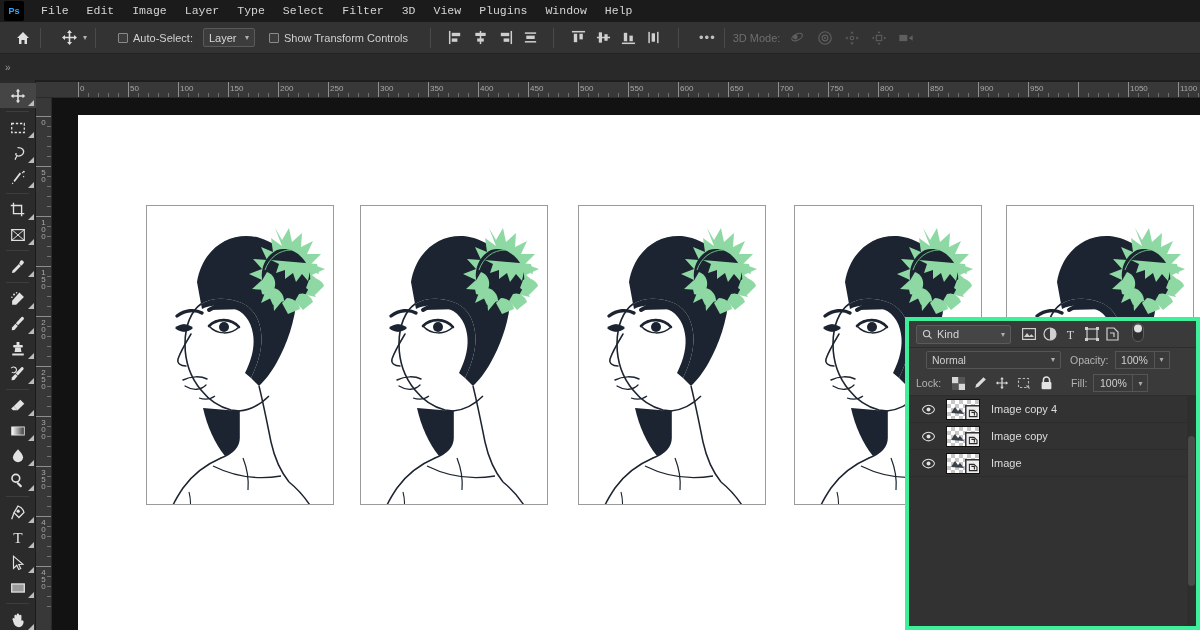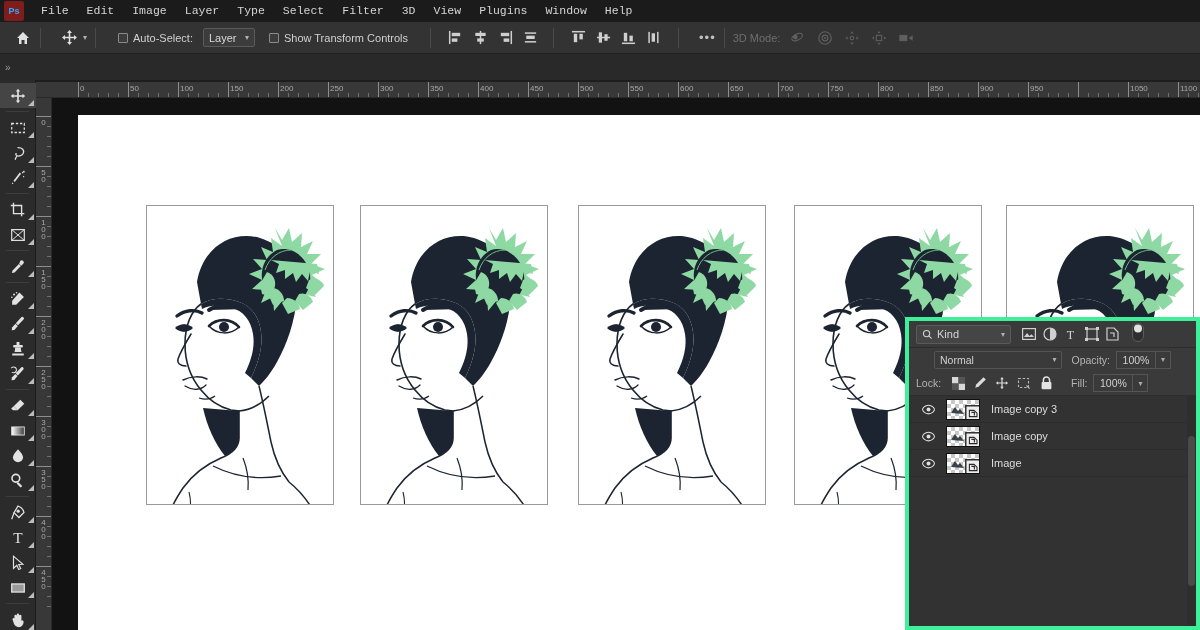--- a/index.html
+++ b/index.html
@@ -4,21 +4,21 @@
 <style>
   * { box-sizing: border-box; margin:0; padding:0; }
   html,body { width:1200px; height:630px; overflow:hidden; background:#1e1e1e;
     font-family:"Liberation Sans", sans-serif; color:#c8c8c8; }
   #app { position:relative; width:1200px; height:630px; }
 
   
   .menubar { position:absolute; left:0; top:0; width:1200px; height:22px;
     background:#1b1b1b; display:flex; align-items:center; }
   .ps-logo { width:20px; height:20px; margin-left:4px; border-radius:2px;
-    background:#7f1d1d; color:#31a8ff; font-size:9px; font-weight:bold;
+    background:#000000; color:#31a8ff; font-size:9px; font-weight:bold;
     display:flex; align-items:center; justify-content:center;
     font-family:"Liberation Sans", sans-serif; }
   .menu-item { font-size:11.5px; color:#d4d4d4; padding:0 9px; line-height:22px; white-space:nowrap;font-family:Liberation Mono, monospace; }
 
   
   .optionsbar { position:absolute; left:0; top:22px; width:1200px; height:32px;
     background:#333333; border-bottom:1px solid #222; display:flex; align-items:center; }
   .ob-sep { width:1px; height:20px; background:#4a4a4a; margin:0 8px; }
   .home-ico { margin-left:14px; width:18px; height:18px; display:flex; align-items:center; justify-content:center; }
   .tool-ico { width:20px; height:20px; display:flex; align-items:center; justify-content:center; margin-left:10px;}
@@ -76,21 +76,21 @@
   .lp-tabs { height:26px; background:#2b2b2b; display:flex; align-items:stretch; position:relative;}
   .lp-tab { font-size:11px; color:#9b9b9b; padding:0 13px; display:flex; align-items:center; }
   .lp-tab.active { background:#3a3a3a; color:#f0f0f0; font-weight:bold; }
   .lp-burger { position:absolute; right:8px; top:8px; width:12px; height:10px;
     display:flex; flex-direction:column; justify-content:space-between;}
   .lp-burger i { display:block; height:1.6px; background:#b6b6b6; }
   .lp-filter { height:27px; background:#3a3a3a; display:flex; align-items:center; padding:0 7px; border-bottom:1px solid #2d2d2d;}
   .kind-sel { height:19px; background:#454545; border:1px solid #5a5a5a; border-radius:2px;
     display:flex; align-items:center; padding:0 5px; font-size:11px; color:#d5d5d5; width:95px; justify-content:space-between;}
   .fil-ico { width:21px; height:19px; display:flex; align-items:center; justify-content:center; }
-  .lp-blend { height:23px; background:#3a3a3a; display:flex; align-items:center; padding:0 25px; }
+  .lp-blend { height:23px; background:#3a3a3a; display:flex; align-items:center; padding:0 17px; }
   .blend-sel { height:18px; width:135px; background:#3a3a3a; border:1px solid #555;
     border-radius:2px; display:flex; align-items:center; padding:0 5px; font-size:10.5px; color:#d0d0d0; justify-content:space-between;}
   .num-box { height:18px; width:40px; background:#3a3a3a; border:1px solid #555; border-left:none;
     display:flex; align-items:center; justify-content:center; font-size:10.5px; color:#d0d0d0;}
   .num-arrow { height:18px; width:15px; background:#3a3a3a; border:1px solid #555; border-left:none;
     display:flex; align-items:center; justify-content:center; font-size:8px; color:#aaa;}
   .lp-lock { height:25px; background:#3a3a3a; display:flex; align-items:center; padding:0 7px; border-bottom:1px solid #2d2d2d;}
   .lock-ico { width:22px; height:18px; display:flex; align-items:center; justify-content:center; }
   .mini { font-size:10.5px; color:#b4b4b4; }
   .lp-list { flex:1; background:#323232; overflow:hidden; position:relative;}
@@ -1034,21 +1034,21 @@
               <div class="thumb checker" style="margin-left: 7px;">
                 <svg width="20" height="19" viewBox="0 0 20 19" style="position:absolute;left:0;top:0;">
                   <path d="M4 13 L8 7 L11 11 L13 9 L17 14 Z" fill="#1b2430" opacity=".85"></path>
                 </svg>
                 <span class="so-badge"><svg width="14" height="14" viewBox="0 0 14 14">
                     <rect width="14" height="14" fill="#eeeeee" stroke="#2a2a2a" stroke-width="1"></rect>
                     <path d="M3.4 4.4 H8 L11 7.2 V10.6 H3.4 Z" fill="none" stroke="#2a2a2a" stroke-width="1.1"></path>
                     <path d="M5.4 6.4 h3 v3" fill="none" stroke="#2a2a2a" stroke-width="1.1"></path>
                   </svg></span>
               </div>
-              <span class="lname">Image copy 3</span>
+              <span class="lname">Image copy 4</span>
             </div>
             <div class="lrow">
               <div class="eye">
                 <svg width="13" height="11" viewBox="0 0 14 11">
                   <path d="M7 .8 C11 .8 13.4 4 13.4 5.5 C13.4 7 11 10.2 7 10.2 C3 10.2 .6 7 .6 5.5 C.6 4 3 .8 7 .8 Z" fill="none" stroke="#e0e0e0" stroke-width="1.1"></path>
                   <circle cx="7" cy="5.5" r="2.1" fill="#e0e0e0"></circle>
                 </svg>
               </div>
               <div class="thumb checker" style="margin-left: 7px;">
                 <svg width="20" height="19" viewBox="0 0 20 19" style="position:absolute;left:0;top:0;">

